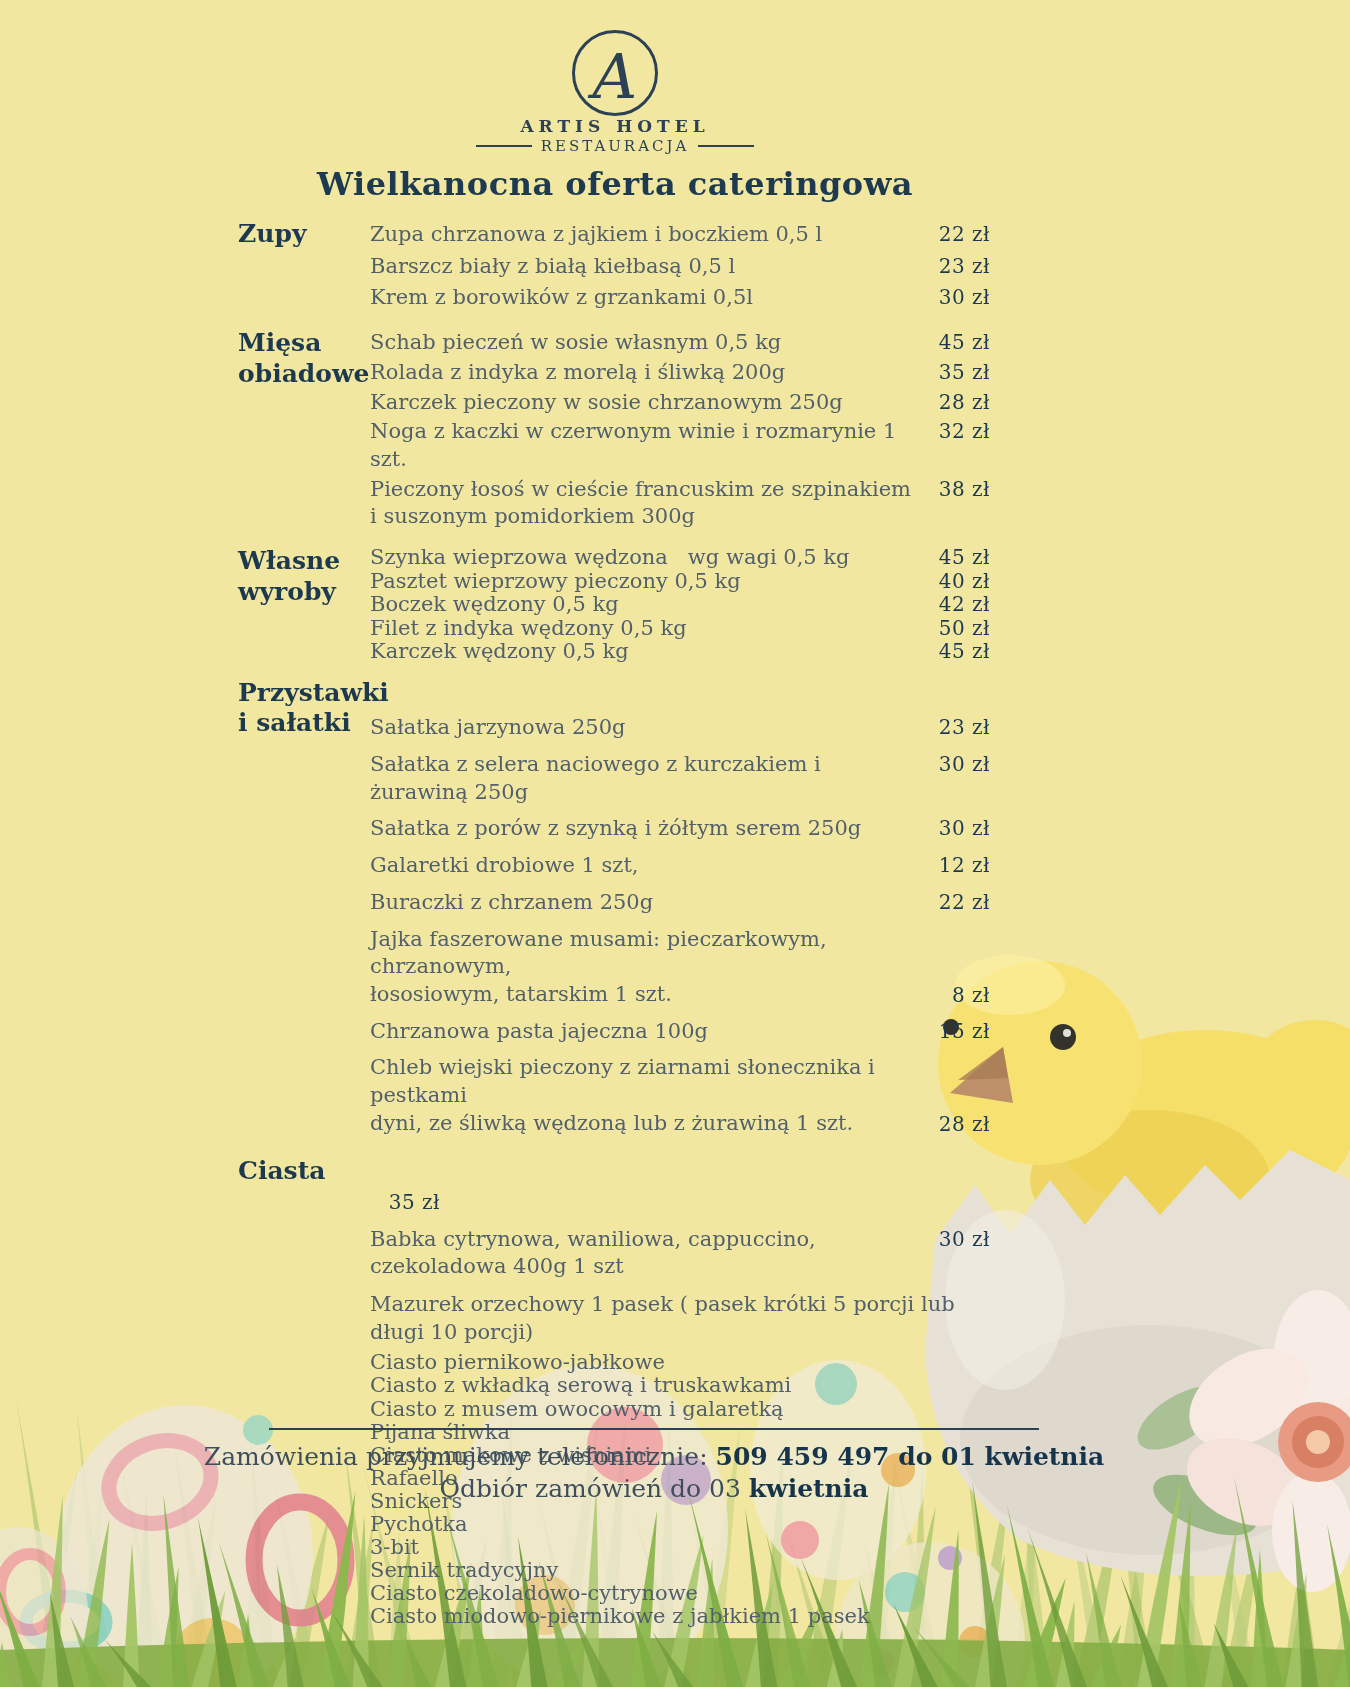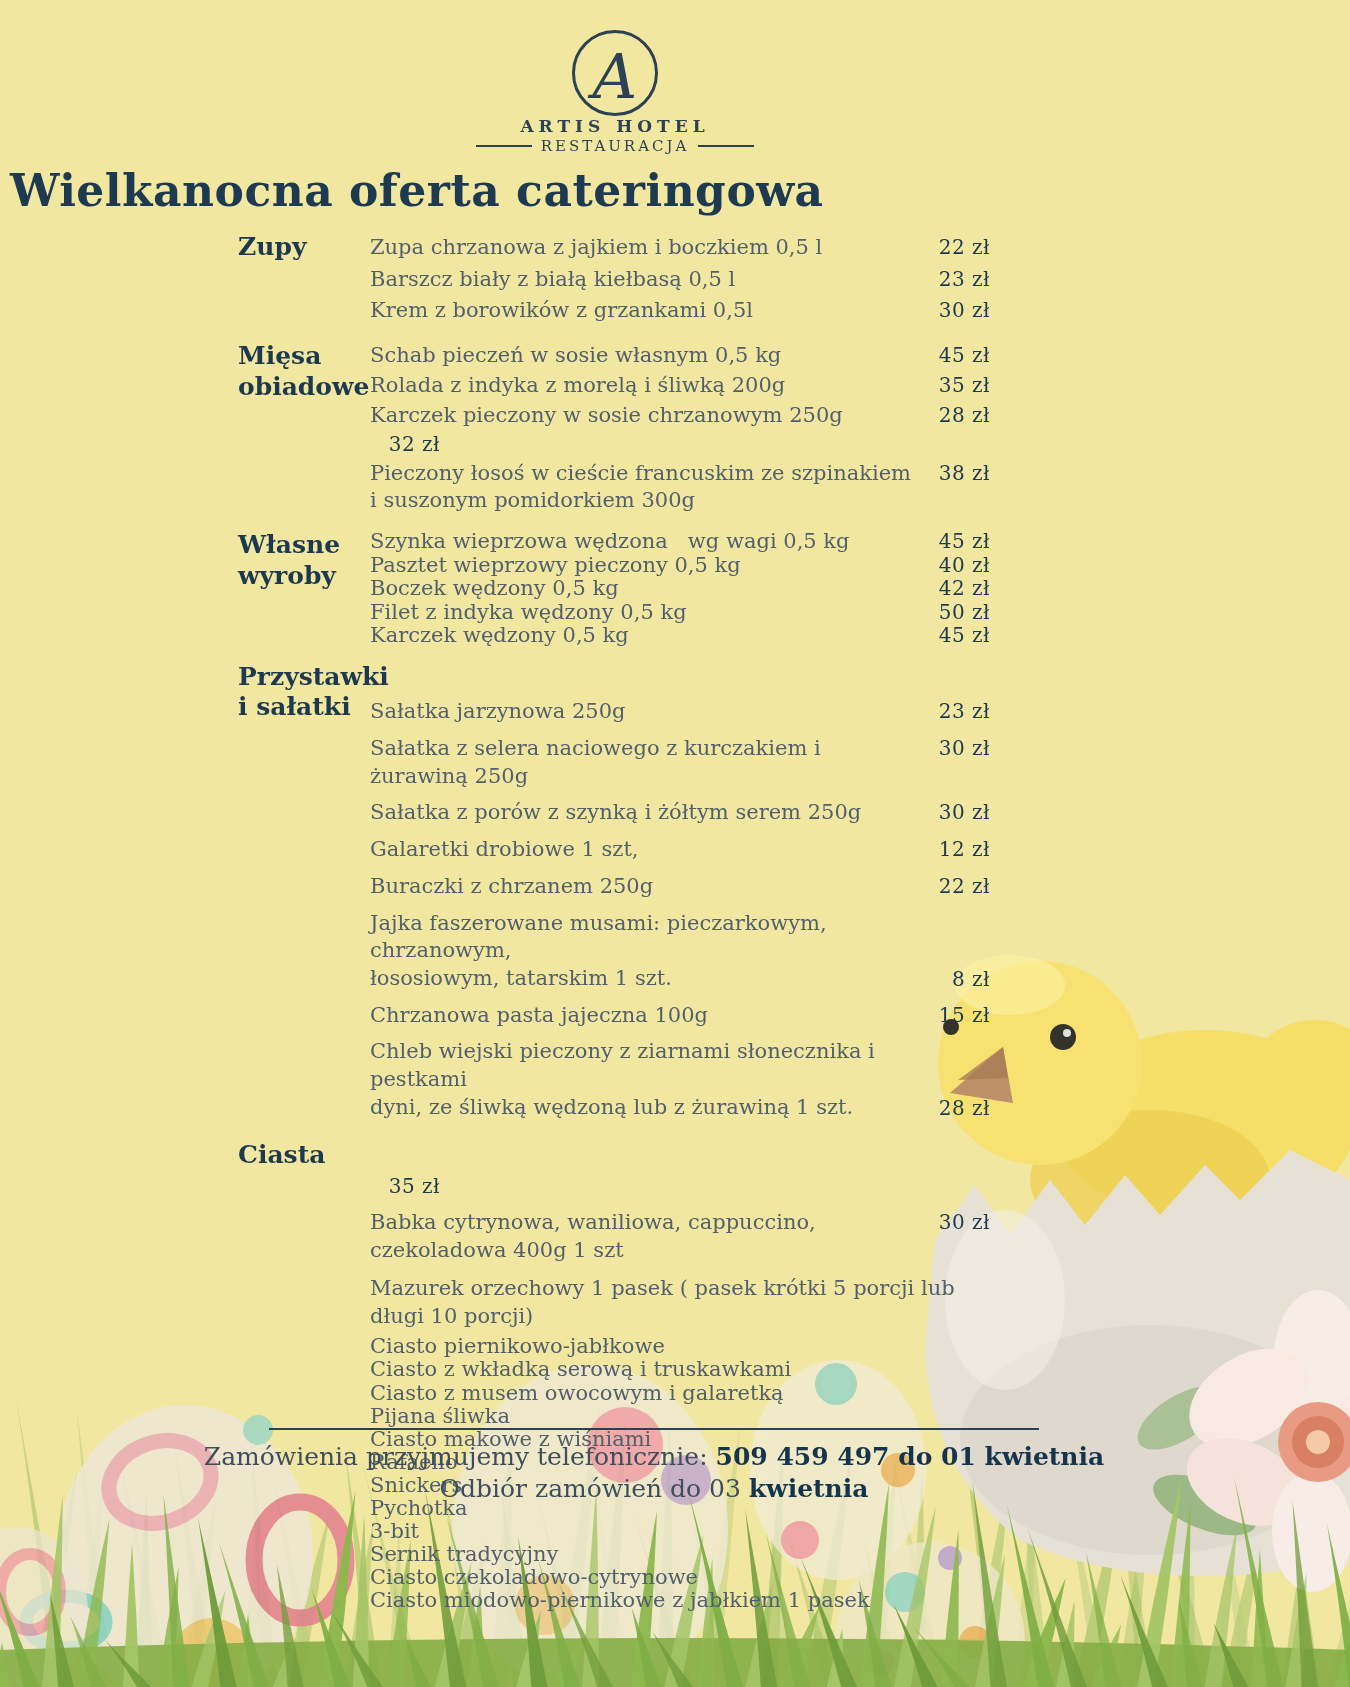--- a/index.html
+++ b/index.html
@@ -13,21 +13,21 @@
   .logo-circle{width:80px;height:80px;border:3px solid #2c4254;border-radius:50%;
      margin:0 auto;display:flex;align-items:center;justify-content:center;}
   .logo-circle span{font-style:italic;font-size:62px;line-height:0;position:relative;top:4px;
      font-family:"DejaVu Serif",serif;color:#2c4254;}
   .hotel-name{font-size:17px;letter-spacing:5px;margin-top:0;font-weight:700;}
   .sub-row{display:flex;align-items:center;justify-content:center;gap:9px;margin-top:1px;
      font-size:15px;letter-spacing:3px;color:#2c4254;}
   .sub-rule{width:56px;height:2px;background:#2c4254;}
 
   
-  h1.title{margin:10px 10px 16px;text-align:left;font-size:44px;font-weight:bold;
+  h1.title{margin:10px 0 16px;text-align:center;font-size:32px;font-weight:bold;
      color:#1d3a50;letter-spacing:.5px;}
 
   
   .menu{width:752px;margin-left:238px;}
   .section{display:flex;margin-bottom:14px;}
   .label{flex:none;width:132px;font-weight:bold;font-size:25px;line-height:1.22;
      color:#1c3950;white-space:pre;}
   .items{flex:1;min-width:0;}
   .item{display:flex;justify-content:space-between;align-items:flex-start;
      font-size:21px;line-height:1.32;color:#52606b;}
@@ -297,20 +297,21 @@
             </div>
             <div class="item">
               <div class="iname">Rolada z indyka z morelą i śliwką  200g</div>
               <div class="price">35 zł</div>
             </div>
             <div class="item">
               <div class="iname">Karczek pieczony w sosie chrzanowym 250g</div>
               <div class="price">28 zł</div>
             </div>
             <div class="item">
+              <div class="iname">Noga z kaczki w czerwonym winie i rozmarynie 1 szt.</div>
               <div class="price">32 zł</div>
             </div>
             <div class="item">
               <div class="iname">Pieczony łosoś w cieście francuskim ze szpinakiem<div>i suszonym pomidorkiem 300g</div></div>
               <div class="price">38 zł</div>
             </div>
           </div>
       </div>
       <div class="section sec-wlasne">
         <div class="label">Własne

